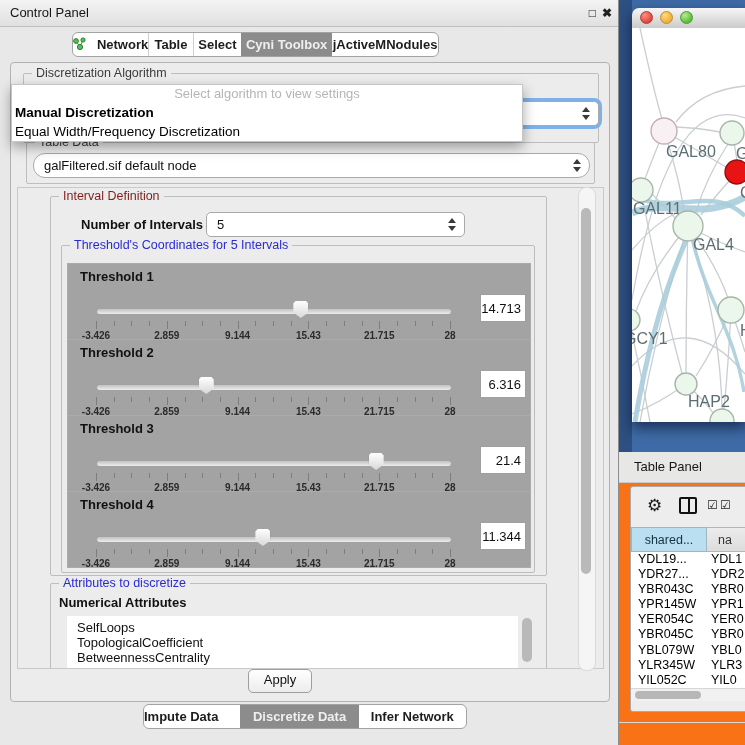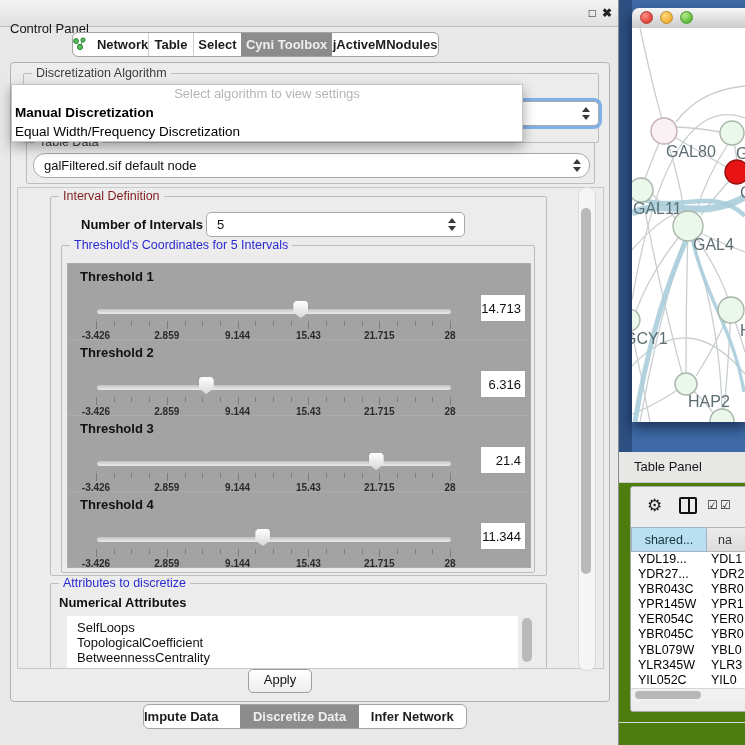--- a/index.html
+++ b/index.html
@@ -1,21 +1,21 @@
 <!DOCTYPE html>
 <html><head>
 <meta charset="utf-8">
 <style>
   html,body{margin:0;padding:0;}
   #stage{position:relative;width:745px;height:745px;background:#e8e8e8;overflow:hidden;
          font-family:"Liberation Sans",sans-serif;-webkit-font-smoothing:antialiased;color:#111;}
   
   #left{position:absolute;left:0;top:0;width:618px;height:745px;background:#e8e8e8;border-right:1px solid #8c8c8c;}
   #titlebar{position:absolute;left:0;top:0;width:618px;height:26px;background:linear-gradient(#f3f3f3,#e0e0e0);border-bottom:1px solid #bfbfbf;}
-  #titlebar .title{position:absolute;left:10px;top:0;line-height:26px;font-size:13px;color:#161616;margin-top:16px;}
+  #titlebar .title{position:absolute;left:10px;top:0;line-height:26px;font-size:13px;color:#161616;}
   #titlebar .wicon{position:absolute;top:0;line-height:26px;font-size:12px;color:#222;cursor:default;}
   #float-icon{right:22px;}
   #close-icon{right:6px;font-weight:bold;}
   
   .tabset{position:absolute;display:flex;background:#fff;border:1px solid #a3a3a3;border-radius:6px;overflow:hidden;height:23px;}
   .tabset .tab{display:flex;align-items:center;justify-content:center;font-size:13px;font-weight:bold;color:#1d1d1d;white-space:nowrap;border-left:1px solid #cfcfcf;}
   .tabset .tab:first-child{border-left:none;justify-content:space-between;}
   .tabset .tab.sel{background:#8c8c8c;color:#efefef;border-left-color:#8c8c8c;}
   .tabset .tab.sel + .tab{border-left-color:#8c8c8c;}
   #top-tabs{left:72px;top:32px;width:365px;}
@@ -70,21 +70,21 @@
   #attr-group{left:32px;top:395px;width:495px;height:120px;}
   #num-attr-label{position:absolute;left:8px;top:11px;font-size:13px;font-weight:bold;}
   #attr-list{position:absolute;left:16px;top:32px;width:451px;height:200px;background:#fff;}
   #attr-list .item{font-size:13px;line-height:15px;padding-left:10px;color:#111;}
   #attr-list .item:first-child{padding-top:4px;}
   #attr-scroll{position:absolute;left:469px;top:34px;width:10px;height:46px;}
   
   #apply-btn{position:absolute;left:237px;top:606px;width:62px;height:22px;background:linear-gradient(#fff,#ececec);
              border:1px solid #9e9e9e;border-radius:5px;font-size:13px;line-height:20px;text-align:center;}
   
-  #right{position:absolute;left:619px;top:0;width:126px;height:745px;background:#4d7c0f;}
+  #right{position:absolute;left:619px;top:0;width:126px;height:745px;background:#f97316;}
   #desktop{position:absolute;left:0;top:0;width:126px;height:452px;background:linear-gradient(90deg,#2d4f82 0,#2d4f82 13px,#3e6ba7 13px);}
   #netwin{position:absolute;left:13px;top:8px;width:115px;height:414px;border-radius:7px 0 0 0;overflow:hidden;
           box-shadow:0 6px 14px rgba(0,0,20,.55);}
   #nettitle{position:absolute;left:0;top:0;width:100%;height:20px;background:linear-gradient(#f6f6f6,#cbcbcb);border-bottom:1px solid #a5a5a5;}
   .light{position:absolute;top:3px;width:13px;height:13px;border-radius:50%;box-sizing:border-box;}
   #light-close{left:8px;background:radial-gradient(circle at 35% 30%,#ff9088,#e0443a 70%);border:1px solid #b03a30;}
   #light-min{left:28px;background:radial-gradient(circle at 35% 30%,#ffd97e,#eeaf35 70%);border:1px solid #c08a28;}
   #light-zoom{left:48px;background:radial-gradient(circle at 35% 30%,#b6ec8e,#5dbb3c 70%);border:1px solid #4c9a31;}
   #netcanvas{position:absolute;left:0;top:20px;width:115px;height:394px;background:#fff;}
   #tablepanel-bar{position:absolute;left:0;top:452px;width:126px;height:30px;background:#e7e7e5;border-bottom:1px solid #c9c9c9;}

